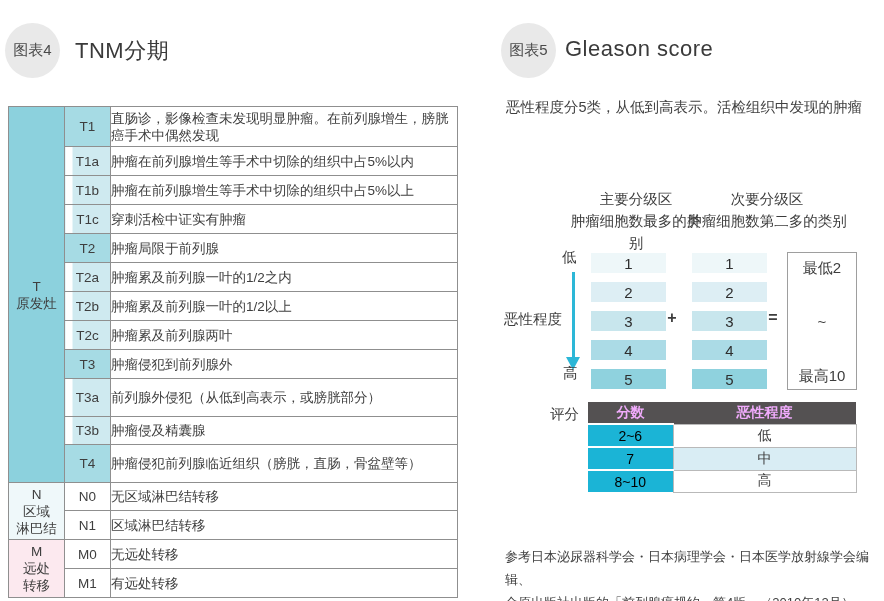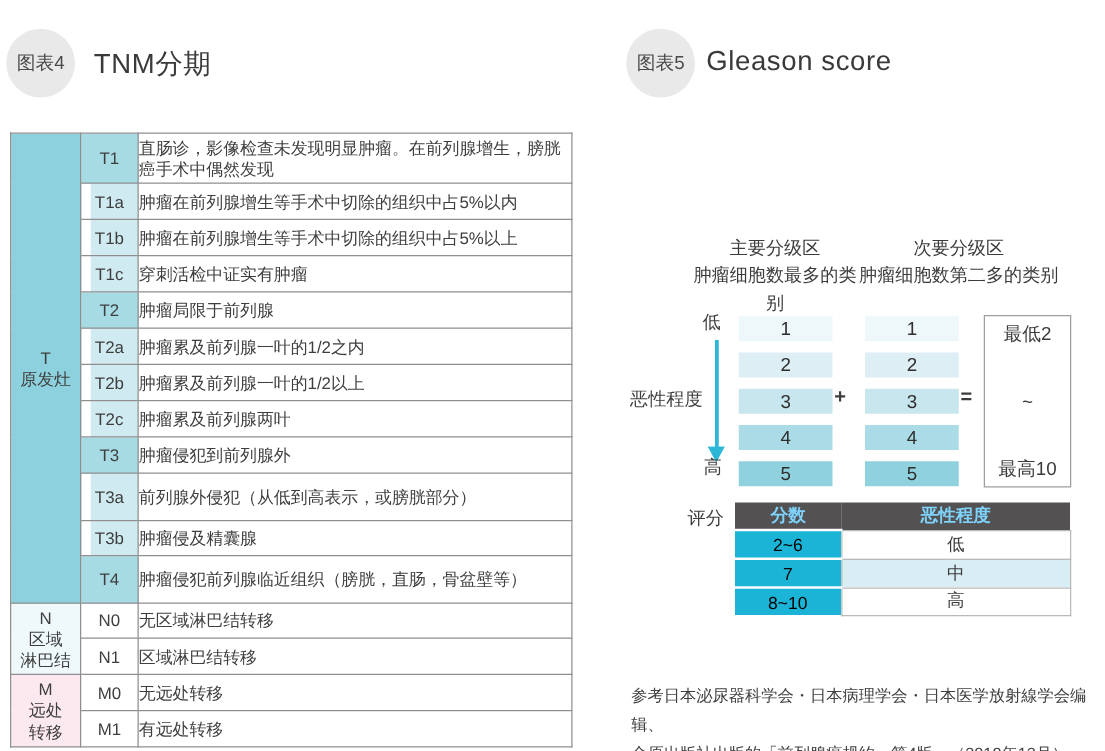--- a/index.html
+++ b/index.html
@@ -31,38 +31,38 @@
   td.stage.sub{background:linear-gradient(to right,#ffffff 0px,#ffffff 7px,#cfeaf0 7px);}
   td.stage.plain{background:#ffffff;}
   td.desc{background:#ffffff;padding:2px 4px 2px 9px;}
 
   
   .intro{position:absolute;left:506px;top:97px;width:372px;font-size:14.5px;line-height:21.5px;color:#404040;}
   .footnote{position:absolute;left:505px;top:545px;width:378px;font-size:13px;line-height:23px;color:#404040;}
 
   
   .dhead{position:absolute;text-align:center;font-size:14.5px;line-height:22px;color:#3c3c3c;}
-  .dhead1{left:548px;top:188px;width:144px;}
+  .dhead1{left:564px;top:188px;width:144px;}
   .dhead2{left:686px;top:188px;width:162px;}
   .axis-low{position:absolute;left:562px;top:248px;font-size:14.5px;font-weight:500;}
   .axis-high{position:absolute;left:563px;top:364px;font-size:14.5px;font-weight:500;}
   .axis-label{position:absolute;left:504px;top:310px;font-size:14.5px;}
   .arrow-line{position:absolute;left:572px;top:272px;width:3px;height:86px;}
   .arrow-head{position:absolute;left:566px;top:357px;width:14px;height:13px;clip-path:polygon(50% 100%,0 0,100% 0);}
   .gbox{position:absolute;width:75px;height:20px;display:flex;align-items:center;justify-content:center;
         font-size:15px;color:#2e2e2e;}
   .op{position:absolute;width:20px;text-align:center;font-size:16px;font-weight:600;color:#3c3c3c;}
   .result-box{position:absolute;left:787px;top:252px;width:68px;height:136px;background:#fff;border:1px solid #9e9e9e;
         display:flex;flex-direction:column;align-items:center;justify-content:center;font-size:15px;line-height:23px;color:#3d3d3d;gap:31px;}
 
   
   .score-label{position:absolute;left:550px;top:405px;font-size:14.5px;}
   table.score{position:absolute;left:588px;top:402px;border-collapse:collapse;table-layout:fixed;width:268px;}
   table.score td{height:21px;text-align:center;font-size:14px;padding:0;}
-  table.score td.hd{background:#545152;color:#7dd3fc;font-weight:700;}
+  table.score td.hd{background:#545152;color:#f0abfc;font-weight:700;}
   table.score td.sc{background:#1bb4d6;color:#000000;border-top:2px solid #ffffff;}
   table.score td.lv{background:#ffffff;border:1px solid #b9b9b9;color:#3c3c3c;}
   table.score td.lv.mid{background:#d9edf4;}
 </style>
 </head>
 <body>
 
 <div class="page">
 
   <div class="badge badge4">图表4</div>
@@ -147,20 +147,21 @@
         <td class="stage plain">M1</td>
         <td class="desc">有远处转移</td>
       </tr>
     </tbody>
   </table>
 
   <div class="badge badge5">图表5</div>
   <div class="panel-title title5">Gleason score</div>
 
   <div class="intro">
+    <div>恶性程度分5类，从低到高表示。活检组织中发现的肿瘤</div>
   </div>
 
   <div class="dhead dhead1">
     <div>主要分级区</div>
     <div>肿瘤细胞数最多的类别</div>
   </div>
   <div class="dhead dhead2">
     <div>次要分级区</div>
     <div>肿瘤细胞数第二多的类别</div>
   </div>

